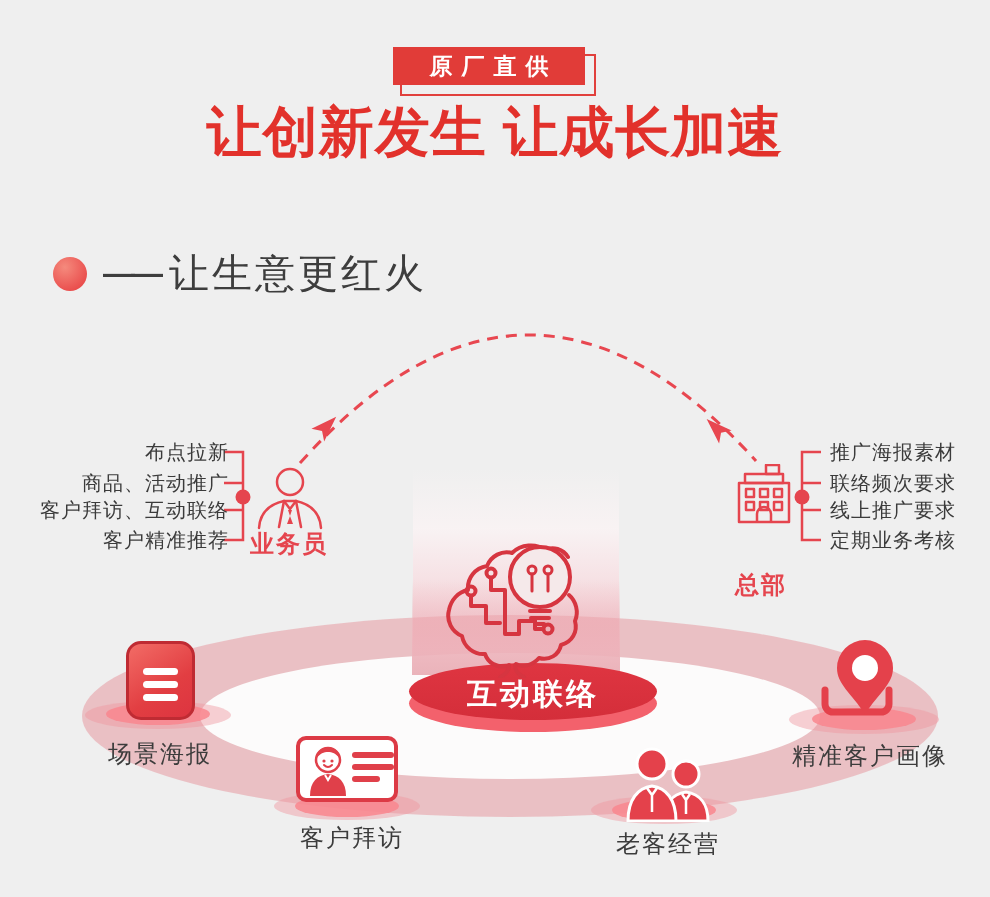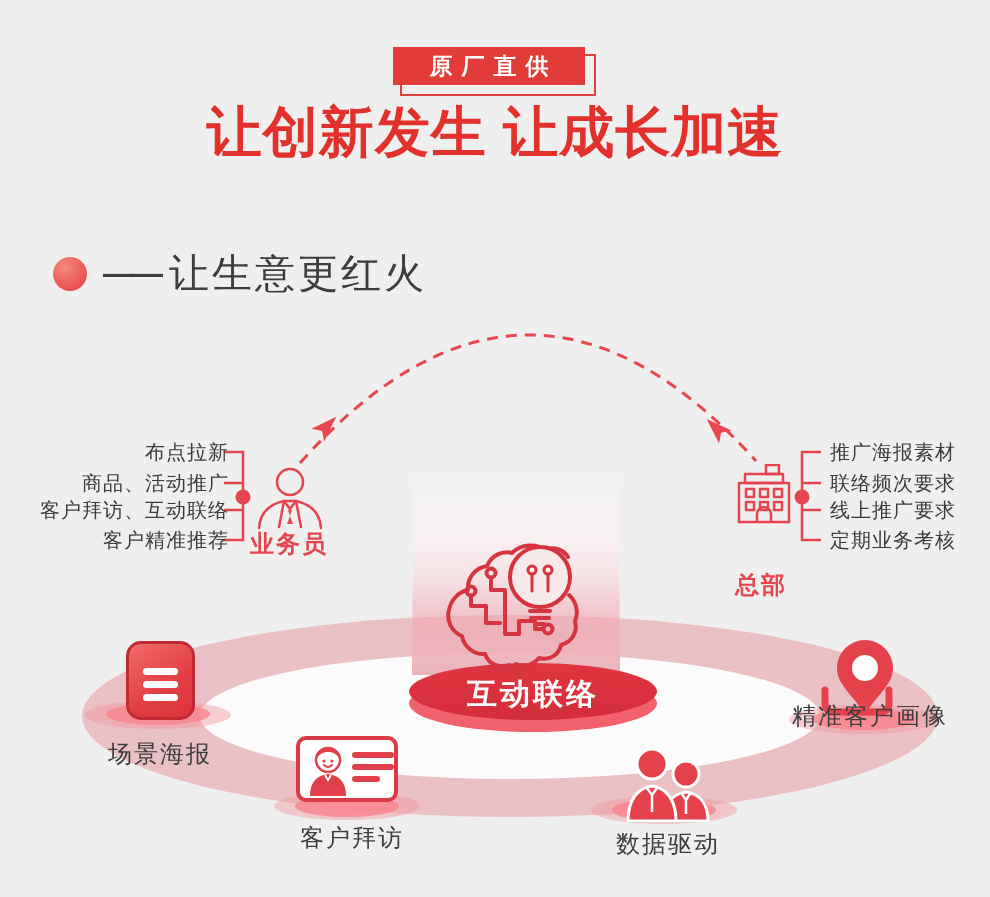--- a/index.html
+++ b/index.html
@@ -177,24 +177,24 @@
   <div class="abs sh-out" style="left:591px;top:796px;width:146px;height:28px;"></div>
   <div class="abs sh-in" style="left:612px;top:799px;width:104px;height:22px;"></div>
   <svg class="abs" style="left:616px;top:742px;" width="100" height="80" viewBox="0 0 100 80">
     <circle cx="70" cy="32" r="13" fill="#e4414b" stroke="#fff" stroke-width="3"></circle>
     <path d="M 48 79 C 48 62 56 52 70 50 C 84 52 92 62 92 79 Z" fill="#e4414b" stroke="#fff" stroke-width="3"></path>
     <path d="M 66 52 L 70 58 L 74 52 M 70 58 L 70 72" stroke="#fff" stroke-width="2.5" fill="none"></path>
     <circle cx="36" cy="22" r="15" fill="#e4414b" stroke="#fff" stroke-width="3"></circle>
     <path d="M 12 79 C 12 57 22 46 36 44 C 50 46 60 57 60 79 Z" fill="#e4414b" stroke="#fff" stroke-width="3"></path>
     <path d="M 31 46 L 36 53 L 41 46 M 36 53 L 36 70" stroke="#fff" stroke-width="2.5" fill="none"></path>
   </svg>
-  <div class="abs feat-label" style="left:568px;top:828px;width:200px;">数据驱动</div>
+  <div class="abs feat-label" style="left:568px;top:828px;width:200px;">老客经营</div>
 
   <div class="abs sh-out" style="left:789px;top:705px;width:150px;height:29px;"></div>
   <div class="abs sh-in" style="left:812px;top:708px;width:104px;height:22px;"></div>
   <svg class="abs" style="left:815px;top:638px;" width="100" height="92" viewBox="0 0 100 92">
     <path d="M 10 52 v 14 a 8 8 0 0 0 8 8 h 48 a 8 8 0 0 0 8 -8 v -14" stroke="#e4414b" stroke-width="7" fill="none" stroke-linecap="round"></path>
     <path d="M 50 2 a 28 28 0 0 1 28 28 c 0 16 -14 25 -28 46 c -14 -21 -28 -30 -28 -46 a 28 28 0 0 1 28 -28 Z" fill="#e4414b"></path>
     <circle cx="50" cy="30" r="13" fill="#fff"></circle>
   </svg>
-  <div class="abs feat-label" style="left:750px;top:700px;width:240px;">精准客户画像</div>
+  <div class="abs feat-label" style="left:750px;top:740px;width:240px;">精准客户画像</div>
 
 </div>
 
 </body></html>

